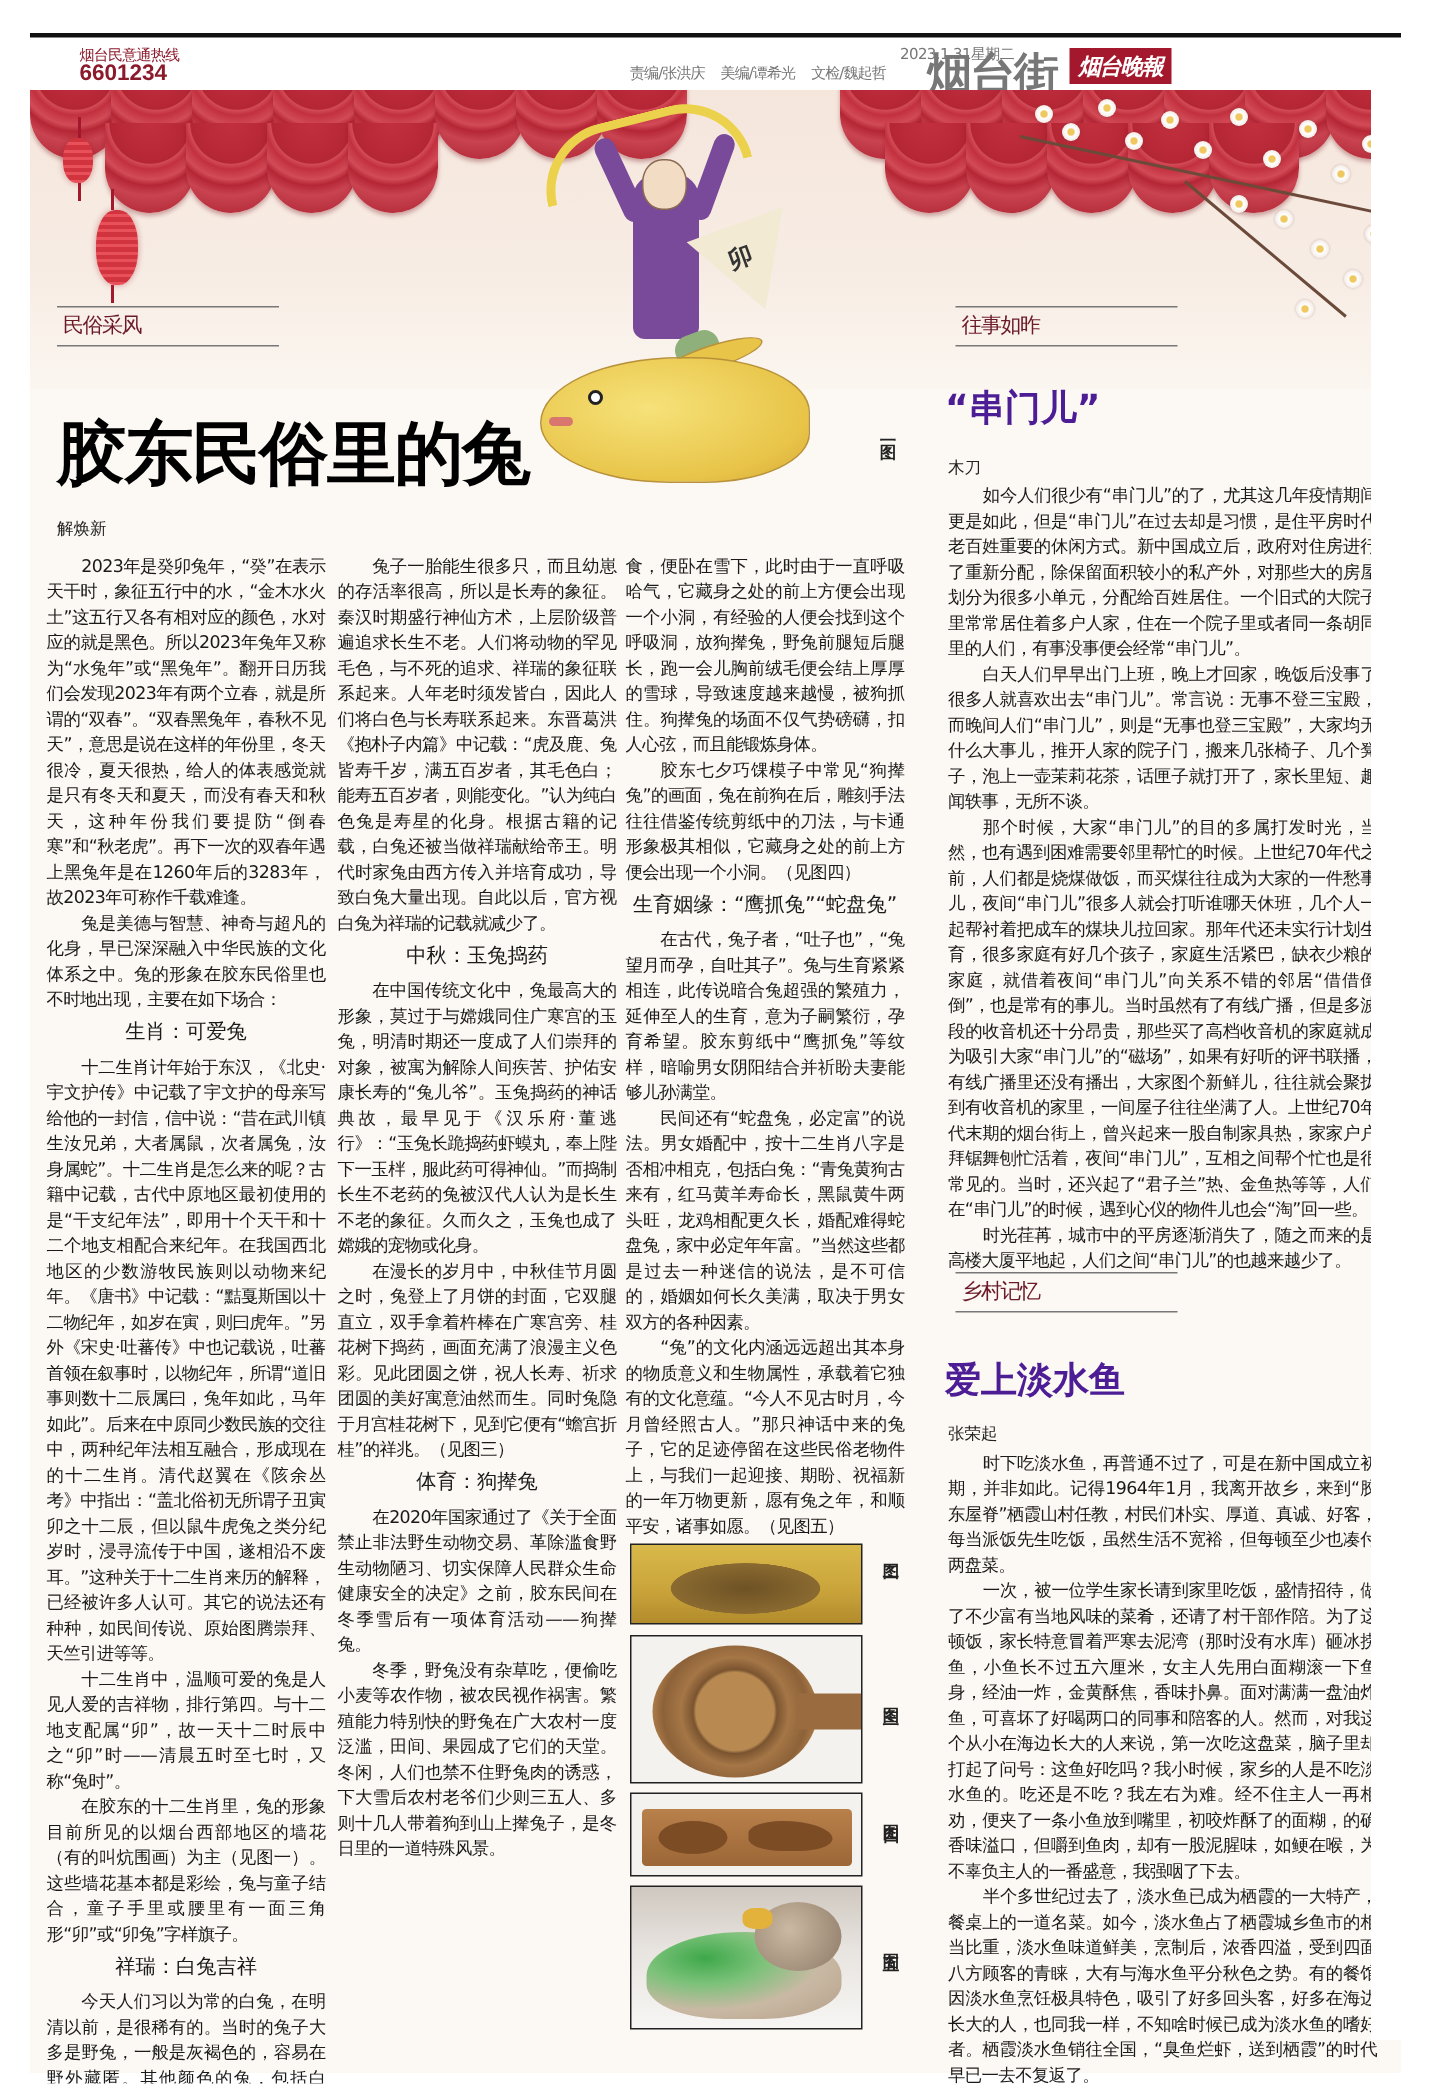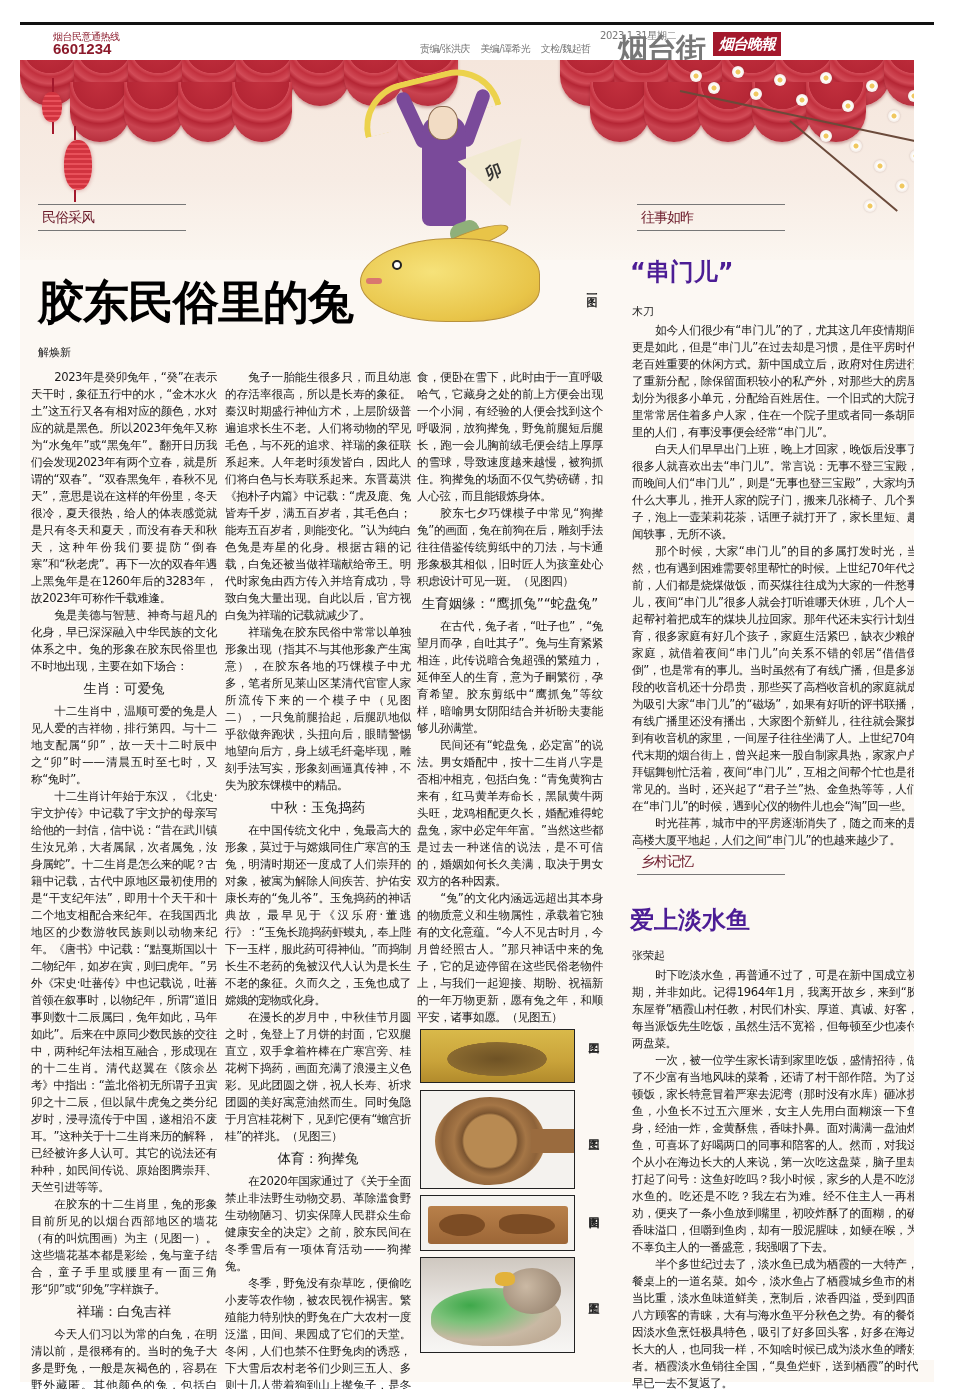--- a/index.html
+++ b/index.html
@@ -178,39 +178,38 @@
   <div class="fig-caption">图一</div>
 
   <div class="col-label" style="left:18px; top:182px;">民俗采风</div>
   <h1 class="main-title">胶东民俗里的兔</h1>
   <div class="byline" style="left:18px; top:323px;">解焕新</div>
 
   <div class="col" id="col1" style="left:11px; top:347px; width:186px;">
       <p>2023年是癸卯兔年，“癸”在表示天干时，象征五行中的水，“金木水火土”这五行又各有相对应的颜色，水对应的就是黑色。所以2023年兔年又称为“水兔年”或“黑兔年”。翻开日历我们会发现2023年有两个立春，就是所谓的“双春”。“双春黑兔年，春秋不见天”，意思是说在这样的年份里，冬天很冷，夏天很热，给人的体表感觉就是只有冬天和夏天，而没有春天和秋天，这种年份我们要提防“倒春寒”和“秋老虎”。再下一次的双春年遇上黑兔年是在1260年后的3283年，故2023年可称作千载难逢。</p>
       <p>兔是美德与智慧、神奇与超凡的化身，早已深深融入中华民族的文化体系之中。兔的形象在胶东民俗里也不时地出现，主要在如下场合：</p>
       <h3>生肖：可爱兔</h3>
+      <p>十二生肖计年始于东汉，《北史·宇文护传》中记载了宇文护的母亲写给他的一封信，信中说：“昔在武川镇生汝兄弟，大者属鼠，次者属兔，汝身属蛇”。十二生肖是怎么来的呢？古籍中记载，古代中原地区最初使用的是“干支纪年法”，即用十个天干和十二个地支相配合来纪年。在我国西北地区的少数游牧民族则以动物来纪年。《唐书》中记载：“黠戛斯国以十二物纪年，如岁在寅，则曰虎年。”另外《宋史·吐蕃传》中也记载说，吐蕃首领在叙事时，以物纪年，所谓“道旧事则数十二辰属曰，兔年如此，马年如此”。后来在中原同少数民族的交往中，两种纪年法相互融合，形成现在的十二生肖。清代赵翼在《陔余丛考》中指出：“盖北俗初无所谓子丑寅卯之十二辰，但以鼠牛虎兔之类分纪岁时，浸寻流传于中国，遂相沿不废耳。”这种关于十二生肖来历的解释，已经被许多人认可。其它的说法还有种种，如民间传说、原始图腾崇拜、天竺引进等等。</p>
       <p>十二生肖中，温顺可爱的兔是人见人爱的吉祥物，排行第四。与十二地支配属“卯”，故一天十二时辰中之“卯”时——清晨五时至七时，又称“兔时”。</p>
-      <p>十二生肖计年始于东汉，《北史·宇文护传》中记载了宇文护的母亲写给他的一封信，信中说：“昔在武川镇生汝兄弟，大者属鼠，次者属兔，汝身属蛇”。十二生肖是怎么来的呢？古籍中记载，古代中原地区最初使用的是“干支纪年法”，即用十个天干和十二个地支相配合来纪年。在我国西北地区的少数游牧民族则以动物来纪年。《唐书》中记载：“黠戛斯国以十二物纪年，如岁在寅，则曰虎年。”另外《宋史·吐蕃传》中也记载说，吐蕃首领在叙事时，以物纪年，所谓“道旧事则数十二辰属曰，兔年如此，马年如此”。后来在中原同少数民族的交往中，两种纪年法相互融合，形成现在的十二生肖。清代赵翼在《陔余丛考》中指出：“盖北俗初无所谓子丑寅卯之十二辰，但以鼠牛虎兔之类分纪岁时，浸寻流传于中国，遂相沿不废耳。”这种关于十二生肖来历的解释，已经被许多人认可。其它的说法还有种种，如民间传说、原始图腾崇拜、天竺引进等等。</p>
       <p>在胶东的十二生肖里，兔的形象目前所见的以烟台西部地区的墙花（有的叫炕围画）为主（见图一）。这些墙花基本都是彩绘，兔与童子结合，童子手里或腰里有一面三角形“卯”或“卯兔”字样旗子。</p>
       <h3>祥瑞：白兔吉祥</h3>
       <p>今天人们习以为常的白兔，在明清以前，是很稀有的。当时的兔子大多是野兔，一般是灰褐色的，容易在野外藏匿。其他颜色的兔，包括白兔，则是基因突变所致。</p>
     </div>
   <div class="col" id="col2" style="left:205px; top:347px; width:186px;">
       <p>兔子一胎能生很多只，而且幼崽的存活率很高，所以是长寿的象征。秦汉时期盛行神仙方术，上层阶级普遍追求长生不老。人们将动物的罕见毛色，与不死的追求、祥瑞的象征联系起来。人年老时须发皆白，因此人们将白色与长寿联系起来。东晋葛洪《抱朴子内篇》中记载：“虎及鹿、兔皆寿千岁，满五百岁者，其毛色白；能寿五百岁者，则能变化。”认为纯白色兔是寿星的化身。根据古籍的记载，白兔还被当做祥瑞献给帝王。明代时家兔由西方传入并培育成功，导致白兔大量出现。自此以后，官方视白兔为祥瑞的记载就减少了。</p>
-      <p>祥瑞兔在胶东民俗中常常以单独形象出现（指其不与其他形象产生寓意），在胶东各地的巧馃模子中尤多，笔者所见莱山区某清代官宦人家所流传下来的一个模子中（见图二），一只兔前腿抬起，后腿趴地似乎欲做奔跑状，头扭向后，眼睛警惕地望向后方，身上绒毛纤毫毕现，雕刻手法写实，形象刻画逼真传神，不失为胶东馃模中的精品。</p>
       <h3>中秋：玉兔捣药</h3>
       <p>在中国传统文化中，兔最高大的形象，莫过于与嫦娥同住广寒宫的玉兔，明清时期还一度成了人们崇拜的对象，被寓为解除人间疾苦、护佑安康长寿的“兔儿爷”。玉兔捣药的神话典故，最早见于《汉乐府·董逃行》：“玉兔长跪捣药虾蟆丸，奉上陛下一玉柈，服此药可得神仙。”而捣制长生不老药的兔被汉代人认为是长生不老的象征。久而久之，玉兔也成了嫦娥的宠物或化身。</p>
       <p>在漫长的岁月中，中秋佳节月圆之时，兔登上了月饼的封面，它双腿直立，双手拿着杵棒在广寒宫旁、桂花树下捣药，画面充满了浪漫主义色彩。见此团圆之饼，祝人长寿、祈求团圆的美好寓意油然而生。同时兔隐于月宫桂花树下，见到它便有“蟾宫折桂”的祥兆。（见图三）</p>
       <h3>体育：狗撵兔</h3>
       <p>在2020年国家通过了《关于全面禁止非法野生动物交易、革除滥食野生动物陋习、切实保障人民群众生命健康安全的决定》之前，胶东民间在冬季雪后有一项体育活动——狗撵兔。</p>
       <p>冬季，野兔没有杂草吃，便偷吃小麦等农作物，被农民视作祸害。繁殖能力特别快的野兔在广大农村一度泛滥，田间、果园成了它们的天堂。冬闲，人们也禁不住野兔肉的诱惑，下大雪后农村老爷们少则三五人、多则十几人带着狗到山上撵兔子，是冬日里的一道特殊风景。</p>
     </div>
   <div class="col" id="col3" style="left:397px; top:347px; width:186px;">
       <p style="text-indent: 0px;">食，便卧在雪下，此时由于一直呼吸哈气，它藏身之处的前上方便会出现一个小洞，有经验的人便会找到这个呼吸洞，放狗撵兔，野兔前腿短后腿长，跑一会儿胸前绒毛便会结上厚厚的雪球，导致速度越来越慢，被狗抓住。狗撵兔的场面不仅气势磅礴，扣人心弦，而且能锻炼身体。</p>
-      <p>胶东七夕巧馃模子中常见“狗撵兔”的画面，兔在前狗在后，雕刻手法往往借鉴传统剪纸中的刀法，与卡通形象极其相似，旧时匠人为孩童处心积虑设计可见一斑。（见图四）</p>
+      <p>胶东七夕巧馃模子中常见“狗撵兔”的画面，兔在前狗在后，雕刻手法往往借鉴传统剪纸中的刀法，与卡通形象极其相似，它藏身之处的前上方便会出现一个小洞。（见图四）</p>
       <h3>生育姻缘：“鹰抓兔”“蛇盘兔”</h3>
       <p>在古代，兔子者，“吐子也”，“兔望月而孕，自吐其子”。兔与生育紧紧相连，此传说暗合兔超强的繁殖力，延伸至人的生育，意为子嗣繁衍，孕育希望。胶东剪纸中“鹰抓兔”等纹样，暗喻男女阴阳结合并祈盼夫妻能够儿孙满堂。</p>
       <p>民间还有“蛇盘兔，必定富”的说法。男女婚配中，按十二生肖八字是否相冲相克，包括白兔：“青兔黄狗古来有，红马黄羊寿命长，黑鼠黄牛两头旺，龙鸡相配更久长，婚配难得蛇盘兔，家中必定年年富。”当然这些都是过去一种迷信的说法，是不可信的，婚姻如何长久美满，取决于男女双方的各种因素。</p>
       <p>“兔”的文化内涵远远超出其本身的物质意义和生物属性，承载着它独有的文化意蕴。“今人不见古时月，今月曾经照古人。”那只神话中来的兔子，它的足迹停留在这些民俗老物件上，与我们一起迎接、期盼、祝福新的一年万物更新，愿有兔之年，和顺平安，诸事如愿。（见图五）</p>
     </div>
 
   <div class="photo photo-2">
       <div class="rabbit-carve"></div>
     </div>
   <div class="photo-caption" style="top:1012px;">图二</div>

